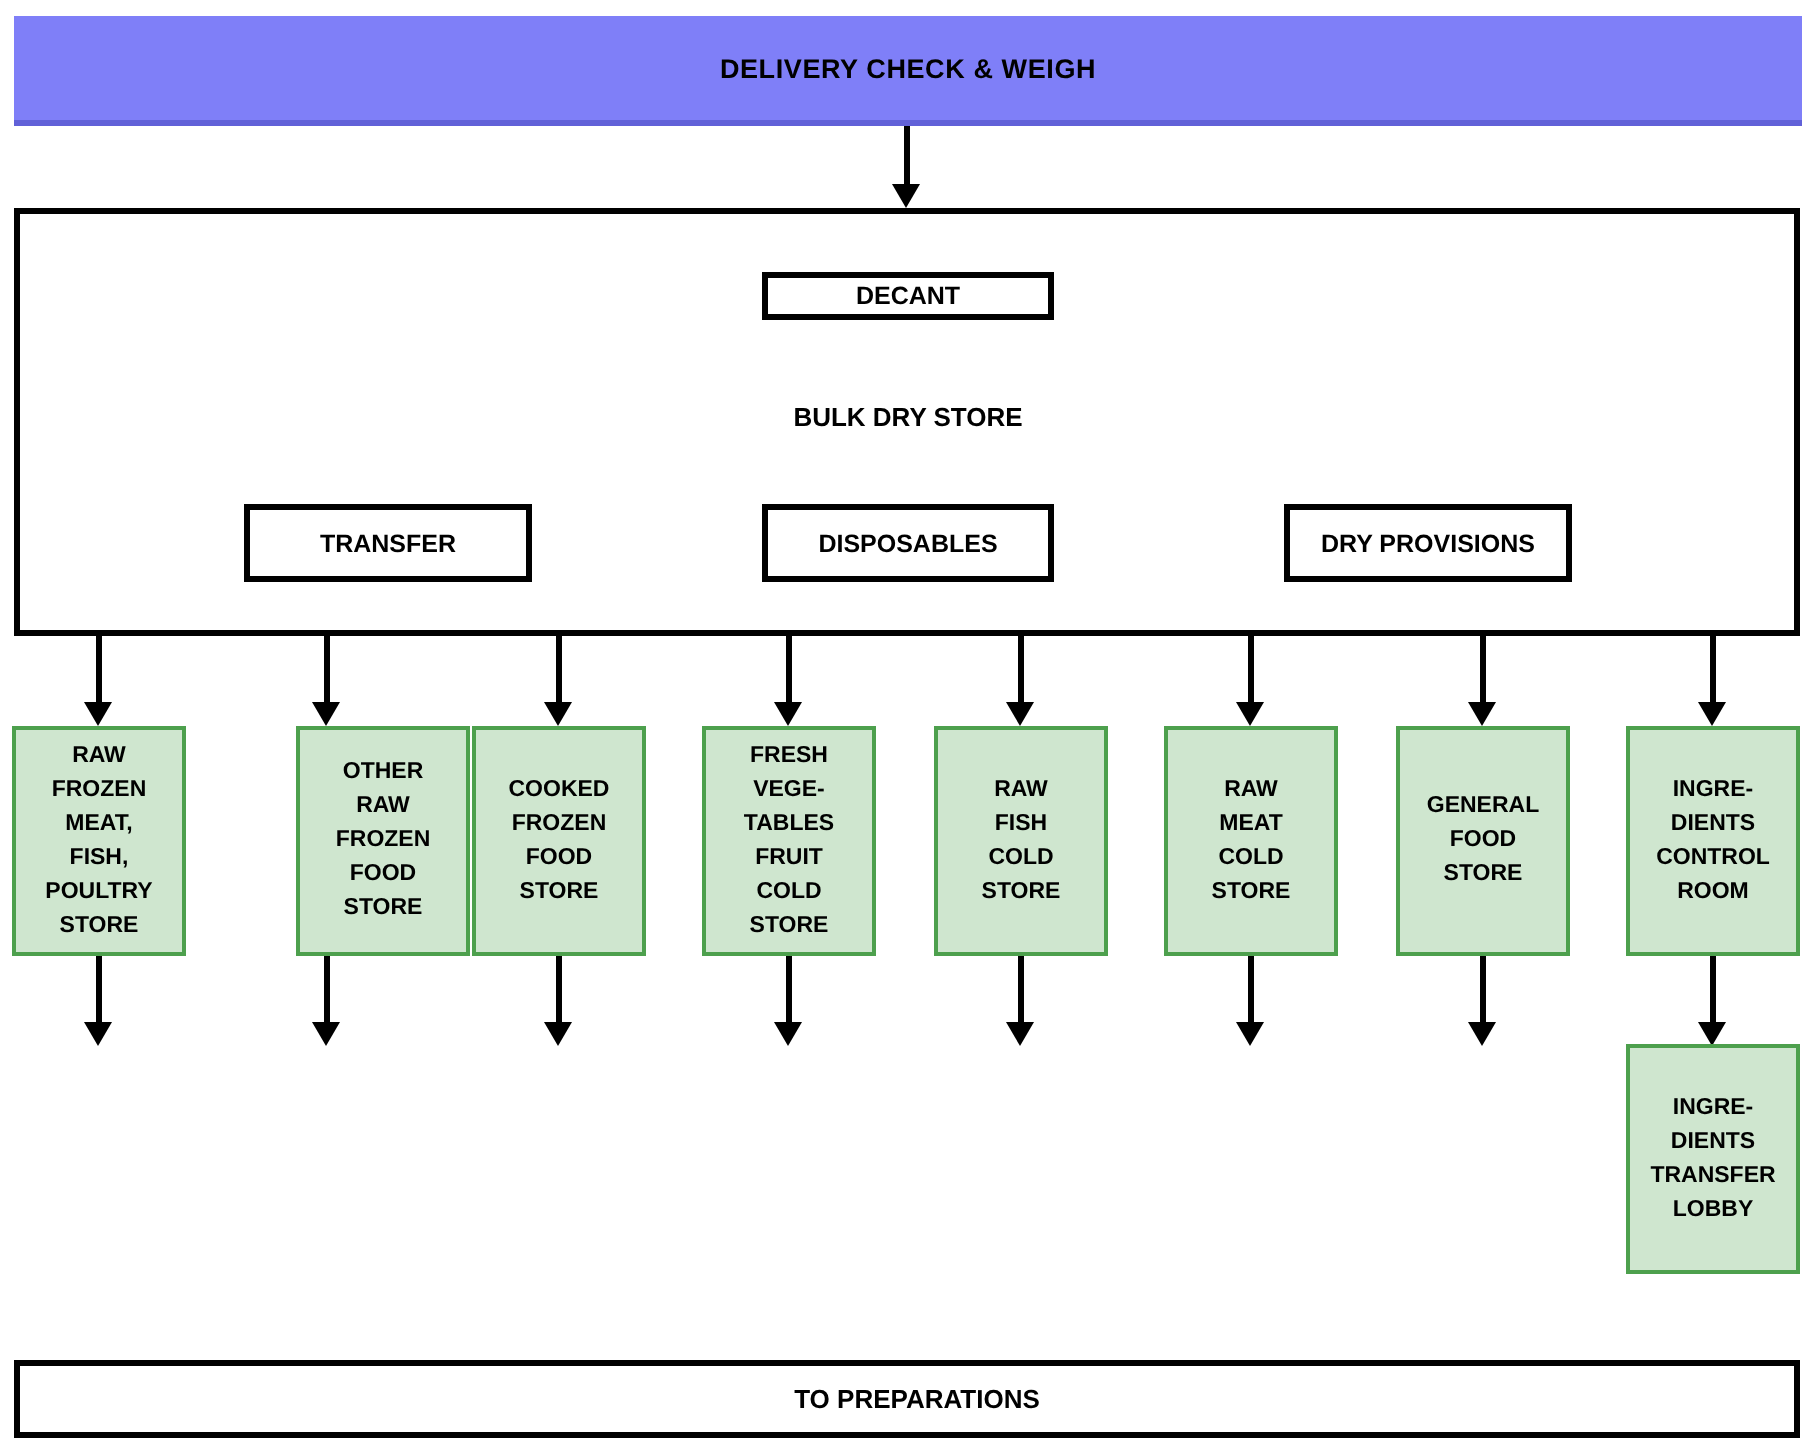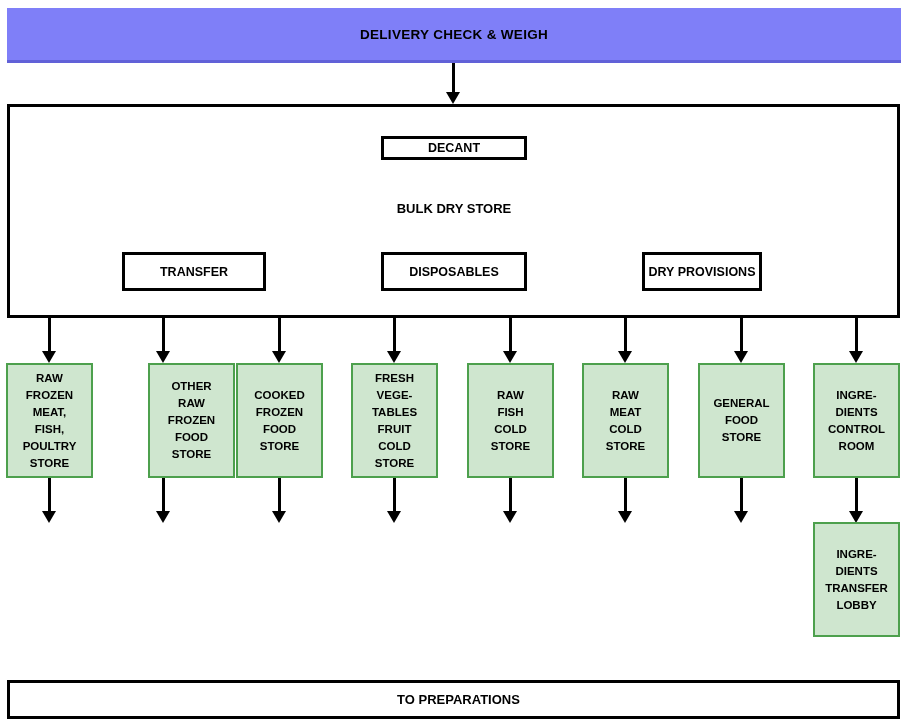--- a/index.html
+++ b/index.html
@@ -39,21 +39,21 @@
   .white-box {
     position: absolute;
     border: 3px solid var(--line_black, #000);
     background: #fff;
     display: flex; align-items: center; justify-content: center;
     font-weight: bold; font-size: 12.5px;
   }
   .decant        { left: 381px; top: 136px; width: 146px; height: 24px; }
   .equipment     { left: 122px; top: 252px; width: 144px; height: 39px; }
   .disposables   { left: 381px; top: 252px; width: 146px; height: 39px; }
-  .dry-provisions{ left: 642px; top: 252px; width: 120px; height: 39px; }
+  .dry-provisions{ left: 642px; top: 252px; width: 144px; height: 39px; }
   .bulk-label {
     position: absolute;
     left: 354px; top: 201px; width: 200px;
     text-align: center;
     font-weight: bold; font-size: 13px;
   }
 
   
   .arrow { position: absolute; width: 15px; }
   .arrow::before {

